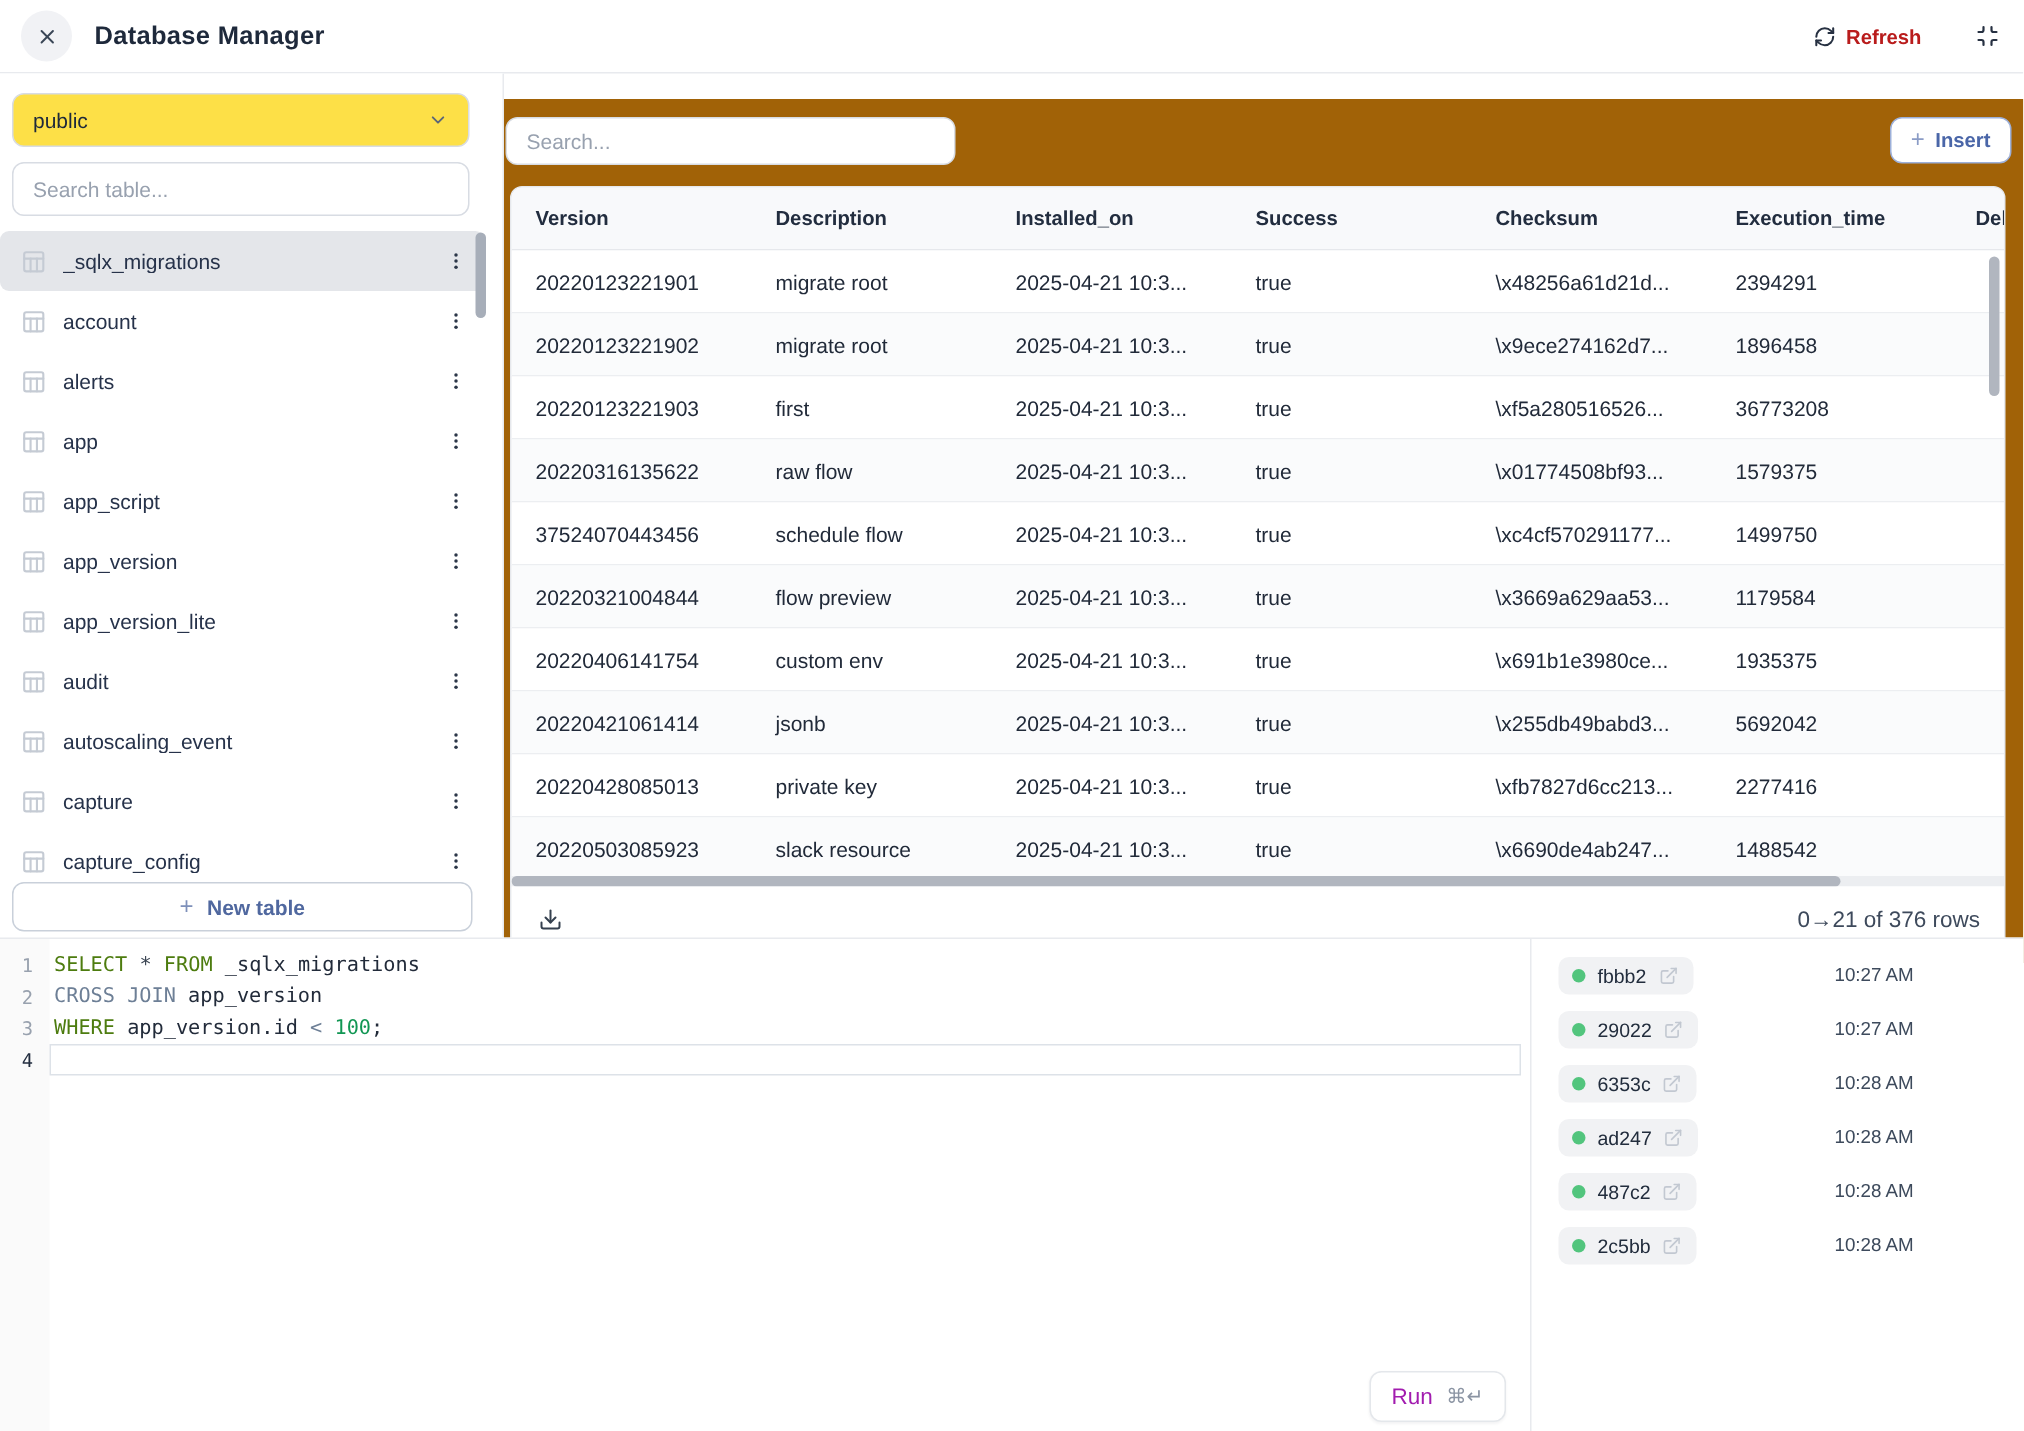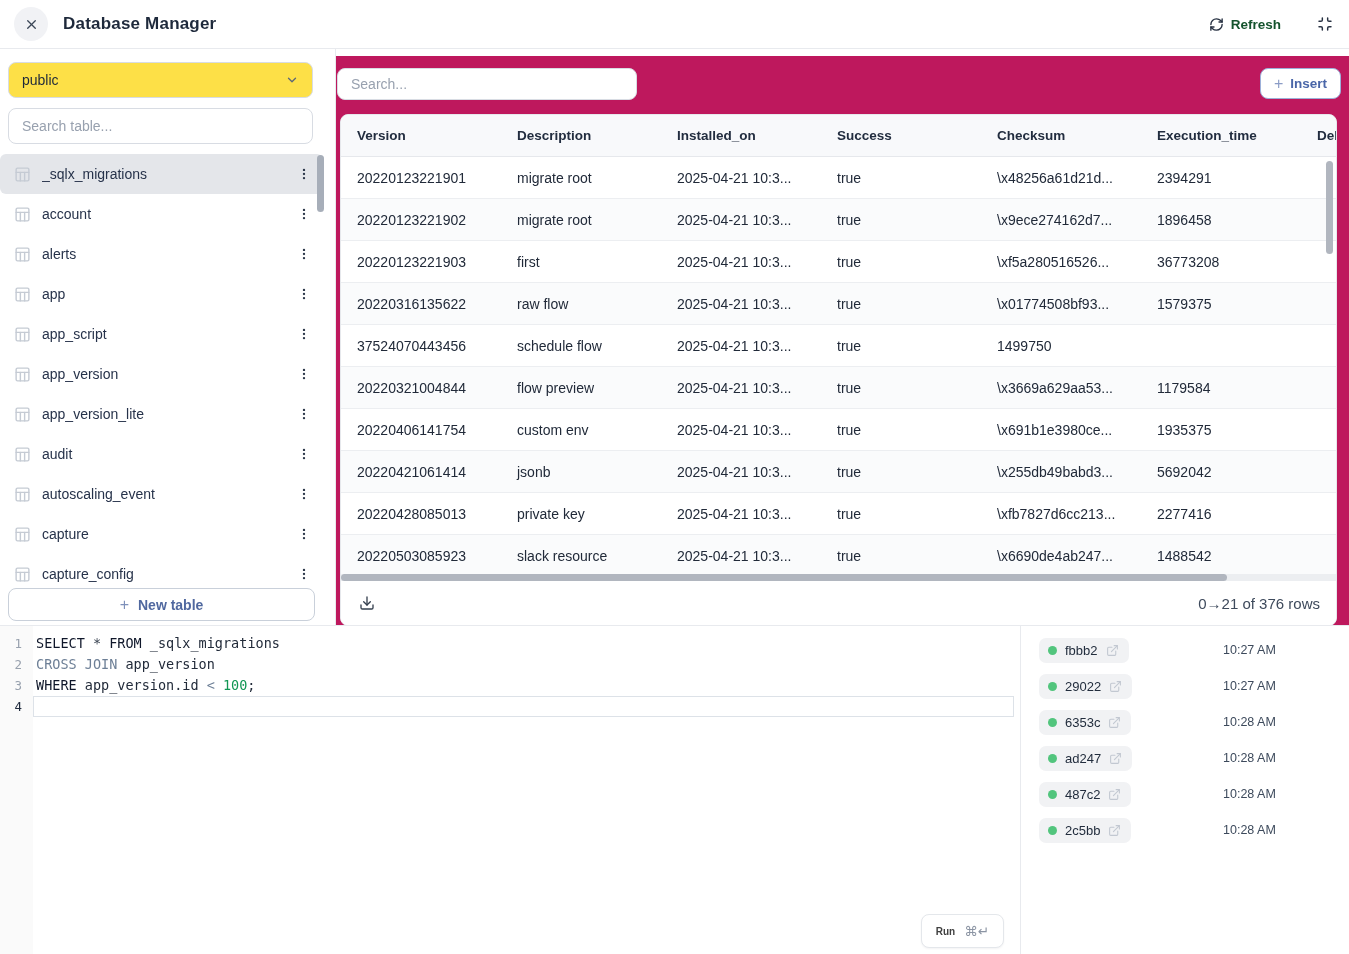--- a/index.html
+++ b/index.html
@@ -8,21 +8,21 @@
        font-family:"Liberation Sans",sans-serif;color:#1e293b;}
 
   
   .topbar{position:absolute;top:0;left:0;right:0;height:49px;border-bottom:1px solid #e8eaee;
           display:flex;align-items:center;padding:0 14px;}
   .close-btn{width:34px;height:34px;border-radius:50%;background:#f1f2f5;border:none;cursor:pointer;
              display:flex;align-items:center;justify-content:center;flex:0 0 auto;}
   .title{font-size:17px;font-weight:700;margin-left:15px;letter-spacing:.2px;}
   .topbar-right{margin-left:auto;display:flex;align-items:center;gap:28px;}
   .refresh-btn{display:flex;align-items:center;gap:7px;background:none;border:none;cursor:pointer;
-               font-family:inherit;font-size:13.5px;font-weight:600;color:#14532d;}
+               font-family:inherit;font-size:13.5px;font-weight:600;color:#b91c1c;}
   .shrink-btn{background:none;border:none;cursor:pointer;display:flex;align-items:center;padding:2px;}
 
   
   .sidebar{position:absolute;top:49px;left:0;width:336px;height:576px;border-right:1px solid #e8eaee;background:#fff;}
   .schema-select{position:absolute;top:13px;left:8px;width:305px;height:36px;border:1px solid #d8dce3;
                  border-radius:8px;display:flex;align-items:center;justify-content:space-between;
                  padding:0 13px;font-size:14px;cursor:pointer;background:#fde047;}
   .table-search{position:absolute;top:59px;left:8px;width:305px;height:36px;border:1px solid #d8dce3;
                 border-radius:8px;padding:0 13px;font-size:14px;outline:none;color:#1e293b;
                 font-family:inherit;background:#fff;}
@@ -32,21 +32,21 @@
              border-radius:6px;cursor:pointer;}
   .side-item.selected{background:#e4e6ea;}
   .side-label{font-size:14px;color:#26324a;flex:1 1 auto;white-space:nowrap;overflow:hidden;}
   .side-scroll-thumb{position:absolute;top:106px;right:11px;width:7px;height:57px;border-radius:4px;background:#a7aeb9;}
   .new-table-btn{position:absolute;left:8px;bottom:4px;width:307px;height:33px;border:1px solid #c9d0da;
                  border-radius:8px;background:#fff;cursor:pointer;display:flex;align-items:center;
                  justify-content:center;gap:9px;font-family:inherit;font-size:14px;font-weight:600;color:#50689f;}
   .plus-glyph{font-size:16px;font-weight:400;color:#7e90ba;line-height:1;}
 
   
-  .content{position:absolute;top:56px;left:336px;right:0;height:576px;background:#be185d;}
+  .content{position:absolute;top:66px;left:336px;right:0;height:576px;background:#a16207;}
   .grid-search{position:absolute;top:12px;left:1px;width:300px;height:32px;border:1px solid #d8dce3;
                border-radius:8px;padding:0 13px;font-size:14px;outline:none;font-family:inherit;color:#1e293b;}
   .insert-btn{position:absolute;top:12px;right:8px;height:31px;padding:0 13px;border:1px solid #9db0d9;
               border-radius:8px;background:#fff;cursor:pointer;display:flex;align-items:center;gap:7px;
               font-family:inherit;font-size:13.5px;font-weight:600;color:#4a66a8;}
   .insert-plus{font-size:16px;font-weight:400;color:#8b9cc6;line-height:1;}
 
   .card{position:absolute;top:58px;left:4px;right:12px;bottom:6px;border:1px solid #e6e8ec;border-radius:8px;
         overflow:hidden;background:#fff;}
   .grid-scroll{position:absolute;top:0;left:0;right:0;bottom:51px;overflow:hidden;}
@@ -72,29 +72,29 @@
   .bottom{position:absolute;top:625px;left:0;right:0;bottom:0;border-top:1px solid #e8eaee;background:#fff;}
   .editor{position:absolute;left:0;top:0;bottom:0;width:1020px;cursor:text;}
   .gutter{position:absolute;left:0;top:0;bottom:0;width:33px;background:#fafafa;padding-top:7px;}
   .gutter-num{height:21px;line-height:21px;text-align:right;padding-right:11px;
               font-family:"DejaVu Sans Mono",monospace;font-size:12.5px;color:#98a1ae;}
   .gutter-num.active{color:#222d3f;}
   .code-area{position:absolute;left:33px;right:6px;top:7px;}
   .code-line{height:21px;line-height:21px;white-space:pre;padding-left:3px;
              font-family:"DejaVu Sans Mono",monospace;font-size:13.5px;color:#222b3a;}
   .code-line.active{border:1px solid #dde2e8;}
-  .tok-kw{color:#0f172a;}
+  .tok-kw{color:#4d7c0f;}
   .tok-gray{color:#6d7f96;}
   .tok-num{color:#119653;}
   .tok-star{color:#3a4452;}
   .tok-plain{color:#222b3a;}
   .run-btn{position:absolute;right:16px;bottom:6px;height:34px;padding:0 14px;background:#fff;
            border:1px solid #e4e7eb;border-radius:8px;box-shadow:0 1px 2px rgba(16,24,40,.05);
            cursor:pointer;display:flex;align-items:center;gap:9px;font-family:inherit;}
-  .run-label{font-size:10px;font-weight:700;color:#404040;}
+  .run-label{font-size:15px;font-weight:400;color:#a21caf;}
   .run-shortcut{font-family:"DejaVu Sans",sans-serif;font-size:13.5px;color:#8b94a3;}
 
   .results{position:absolute;left:1020px;right:0;top:0;bottom:0;border-left:1px solid #e8eaee;padding-top:6px;}
   .result-row{position:relative;height:36px;display:flex;align-items:center;padding-left:18px;cursor:pointer;}
   .result-pill{display:inline-flex;align-items:center;gap:8px;background:#f1f2f4;border-radius:7px;
                padding:5px 10px 5px 9px;}
   .dot{width:9px;height:9px;border-radius:50%;background:#52c57d;flex:0 0 auto;}
   .result-id{font-size:13px;font-weight:400;color:#222d3d;}
   .result-time{position:absolute;left:202px;font-size:12.5px;color:#3d4a5c;}
 </style>
@@ -371,20 +371,21 @@
                 <div class="td">true</div>
                 <div class="td">\x01774508bf93...</div>
                 <div class="td">1579375</div>
                 <div class="td"></div>
               </div>
               <div class="tr">
                 <div class="td">37524070443456</div>
                 <div class="td">schedule flow</div>
                 <div class="td">2025-04-21 10:3...</div>
                 <div class="td">true</div>
+                <div class="td">\xc4cf570291177...</div>
                 <div class="td">1499750</div>
                 <div class="td"></div>
               </div>
               <div class="tr alt">
                 <div class="td">20220321004844</div>
                 <div class="td">flow preview</div>
                 <div class="td">2025-04-21 10:3...</div>
                 <div class="td">true</div>
                 <div class="td">\x3669a629aa53...</div>
                 <div class="td">1179584</div>

